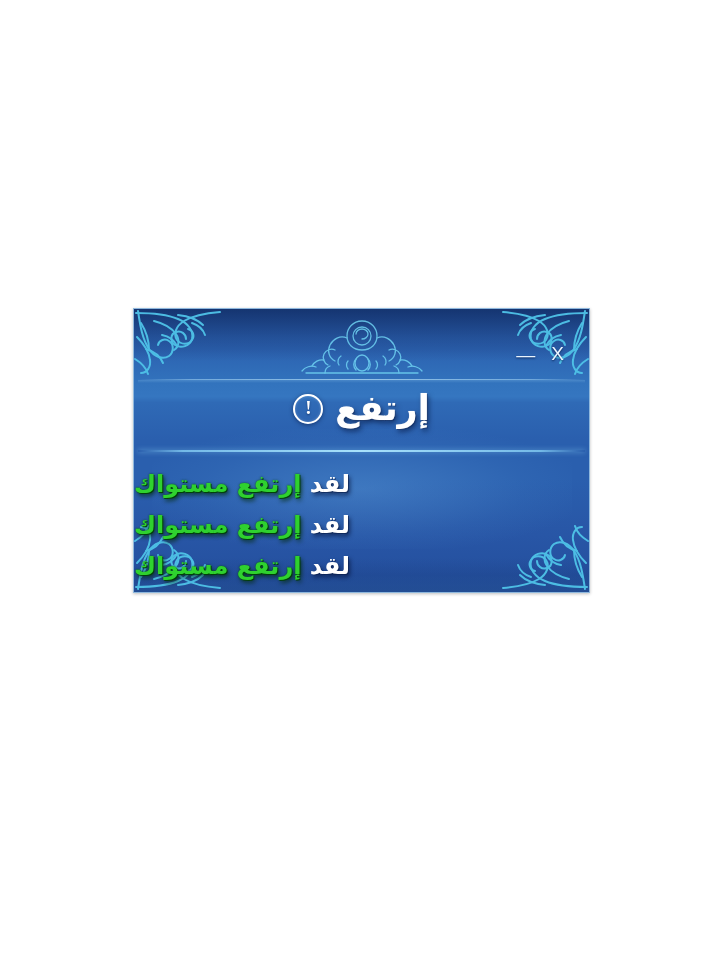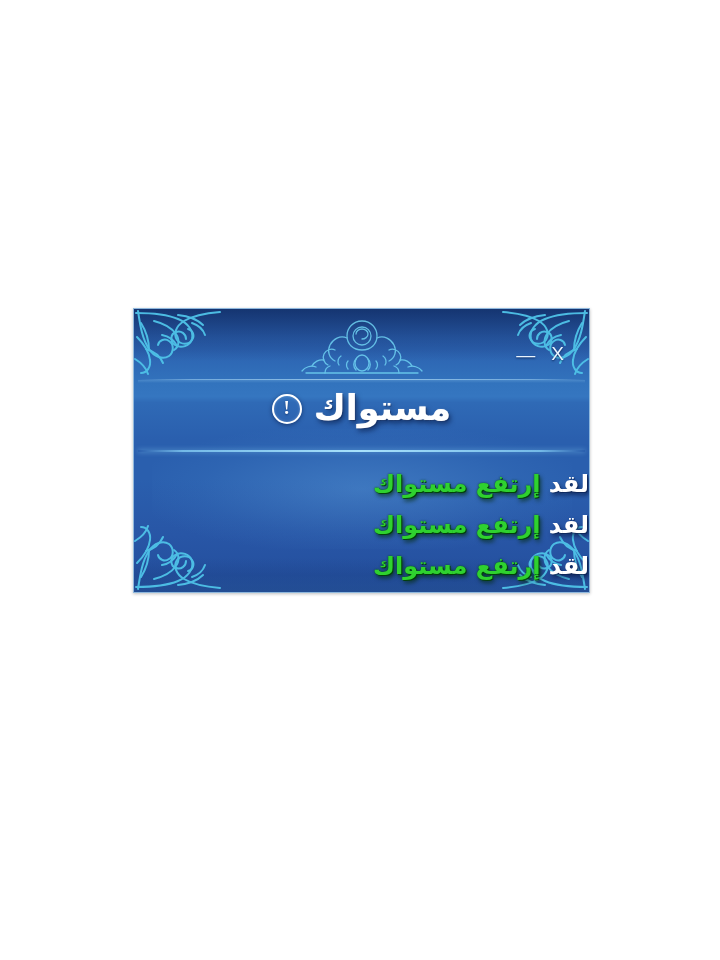--- a/index.html
+++ b/index.html
@@ -119,23 +119,22 @@
   .warn-icon span {
     color:#ffffff; font-size:19px; font-weight:bold; line-height:1;
     font-family:"Liberation Serif", serif;
     position:relative; top:-1px;
     text-shadow:0 1px 2px rgba(5,20,60,.5);
   }
 
   
   .messages {
     position:absolute; left:0; right:0; top:155px;
-    display:flex; flex-direction:column; align-items:flex-end;
+    display:flex; flex-direction:column; align-items:flex-start;
     z-index:5;
-    margin-left:12px;
   }
   .msg-line {
     direction:rtl; white-space:nowrap;
     font-family:"DejaVu Sans", sans-serif;
     font-size:24px; font-weight:bold; line-height:41px;
     letter-spacing:0px;
   }
   .msg-white {
     color:#ffffff;
     text-shadow:
@@ -253,21 +252,21 @@
 
     <div class="divider d1"></div>
     <div class="divider d2"></div>
 
     <div class="win-controls">
       <div class="win-btn minimize">—</div>
       <div class="win-btn close">X</div>
     </div>
 
     <div class="title-row">
-      <div class="title-text">مستواك</div>
+      <div class="title-text">إرتفع</div>
       <div class="warn-icon">
         <span>!</span>
       </div>
     </div>
 
     <div class="messages">
       <div class="msg-line">
         <span class="msg-white">لقد </span><span class="msg-green">إرتفع مستواك</span>
       </div>
       <div class="msg-line">

